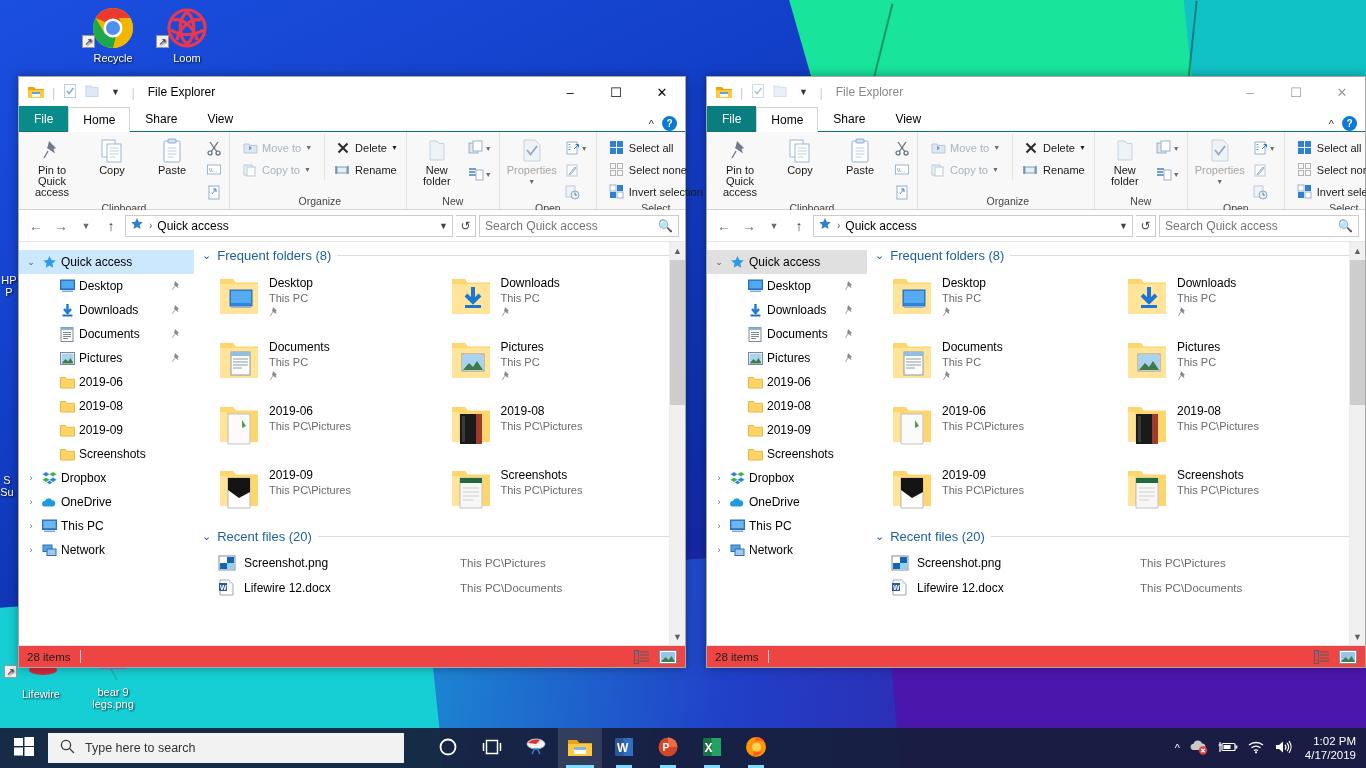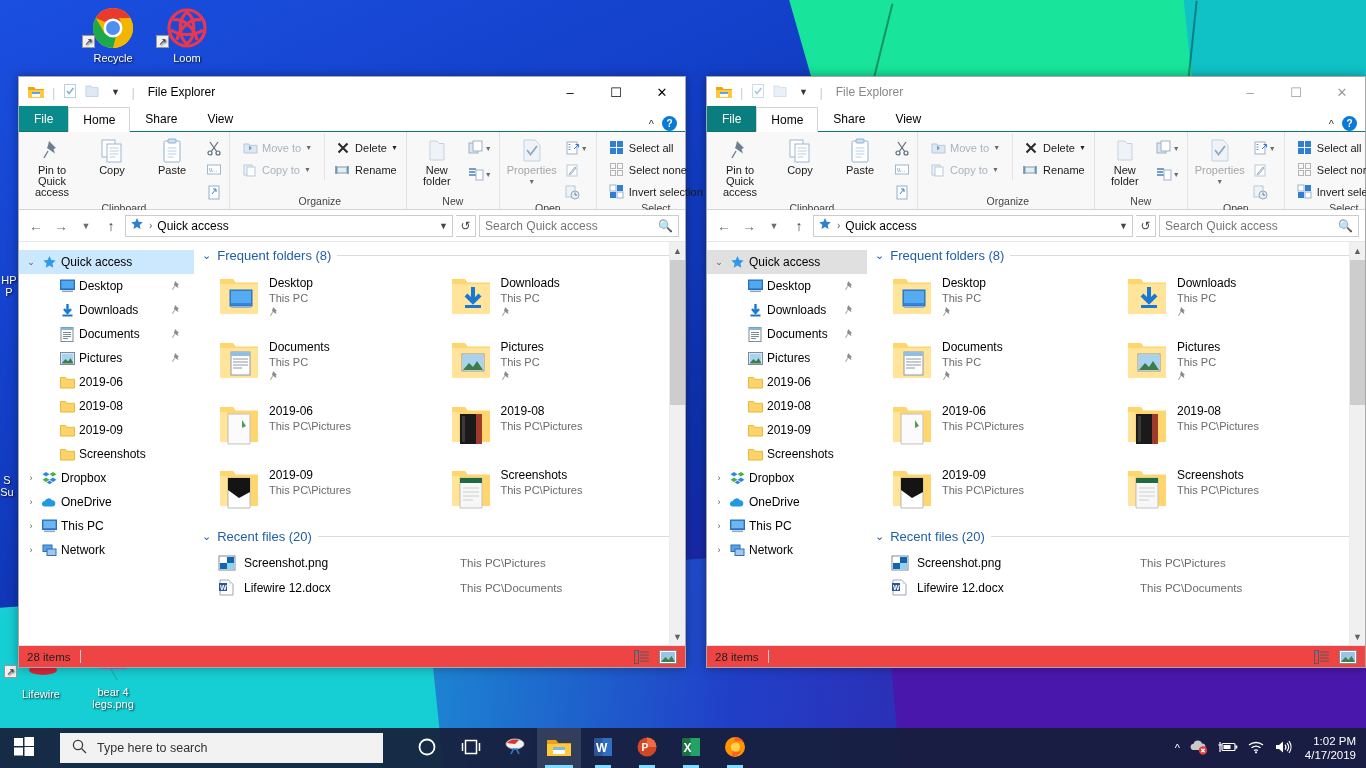--- a/index.html
+++ b/index.html
@@ -205,22 +205,22 @@
             justify-content:center; }
 
   
   #taskbar{
     position:absolute; left:0; bottom:0; width:1366px; height:40px;
     background:rgba(23,30,59,.93); display:flex; align-items:center; z-index:90;
   }
   #startbtn{ width:48px; height:40px; display:flex; align-items:center;
              justify-content:center; }
   #tbsearch{
-    width:323px; height:30px; background:#f2f2f2; display:flex; align-items:center;
-    gap:10px; padding:0 12px; color:#333; font-size:12.5px; margin-left:12px;
+    width:356px; height:30px; background:#f2f2f2; display:flex; align-items:center;
+    gap:10px; padding:0 12px; color:#333; font-size:12.5px; margin-left:0;
   }
   .tbicon{ width:44px; height:40px; display:flex; align-items:center;
            justify-content:center; position:relative; }
   .tbicon.open{ background:rgba(255,255,255,.12); }
   .tbicon.open::after{ content:""; position:absolute; bottom:0; left:8px; right:8px;
                        height:3px; background:#7fdcff; }
   .tbicon.run::after{ content:""; position:absolute; bottom:0; left:14px; right:14px;
                       height:3px; background:#7fdcff; }
   #tray{ margin-left:auto; display:flex; align-items:center; gap:9px;
          padding-right:10px; color:#fff; }
@@ -284,21 +284,21 @@
     <span class="lbl">Lifewire</span>
   </div>
 
   <div class="dicon" style="left:76px;top:660px;">
     <span class="glyph" style="height:24px">
       <svg width="44" height="22" viewBox="0 0 44 22">
         <rect x="8" y="4" width="28" height="5" rx="2" fill="#b863c8"></rect>
         <path d="M20 9 L26 20" stroke="#16b3a8" stroke-width="1.4" fill="none"></path>
       </svg>
     </span>
-    <span class="lbl">bear 4 legs.png</span>
+    <span class="lbl">bear 9 legs.png</span>
   </div>
 
   <div class="dicon" style="left:-6px;top:248px;width:30px;">
     <span class="glyph" style="height:24px"></span>
     <span class="lbl">HP<br>P</span>
   </div>
   <div class="dicon" style="left:-8px;top:450px;width:30px;">
     <span class="glyph" style="height:22px"></span>
     <span class="lbl">S<br>Su</span>
   </div>

